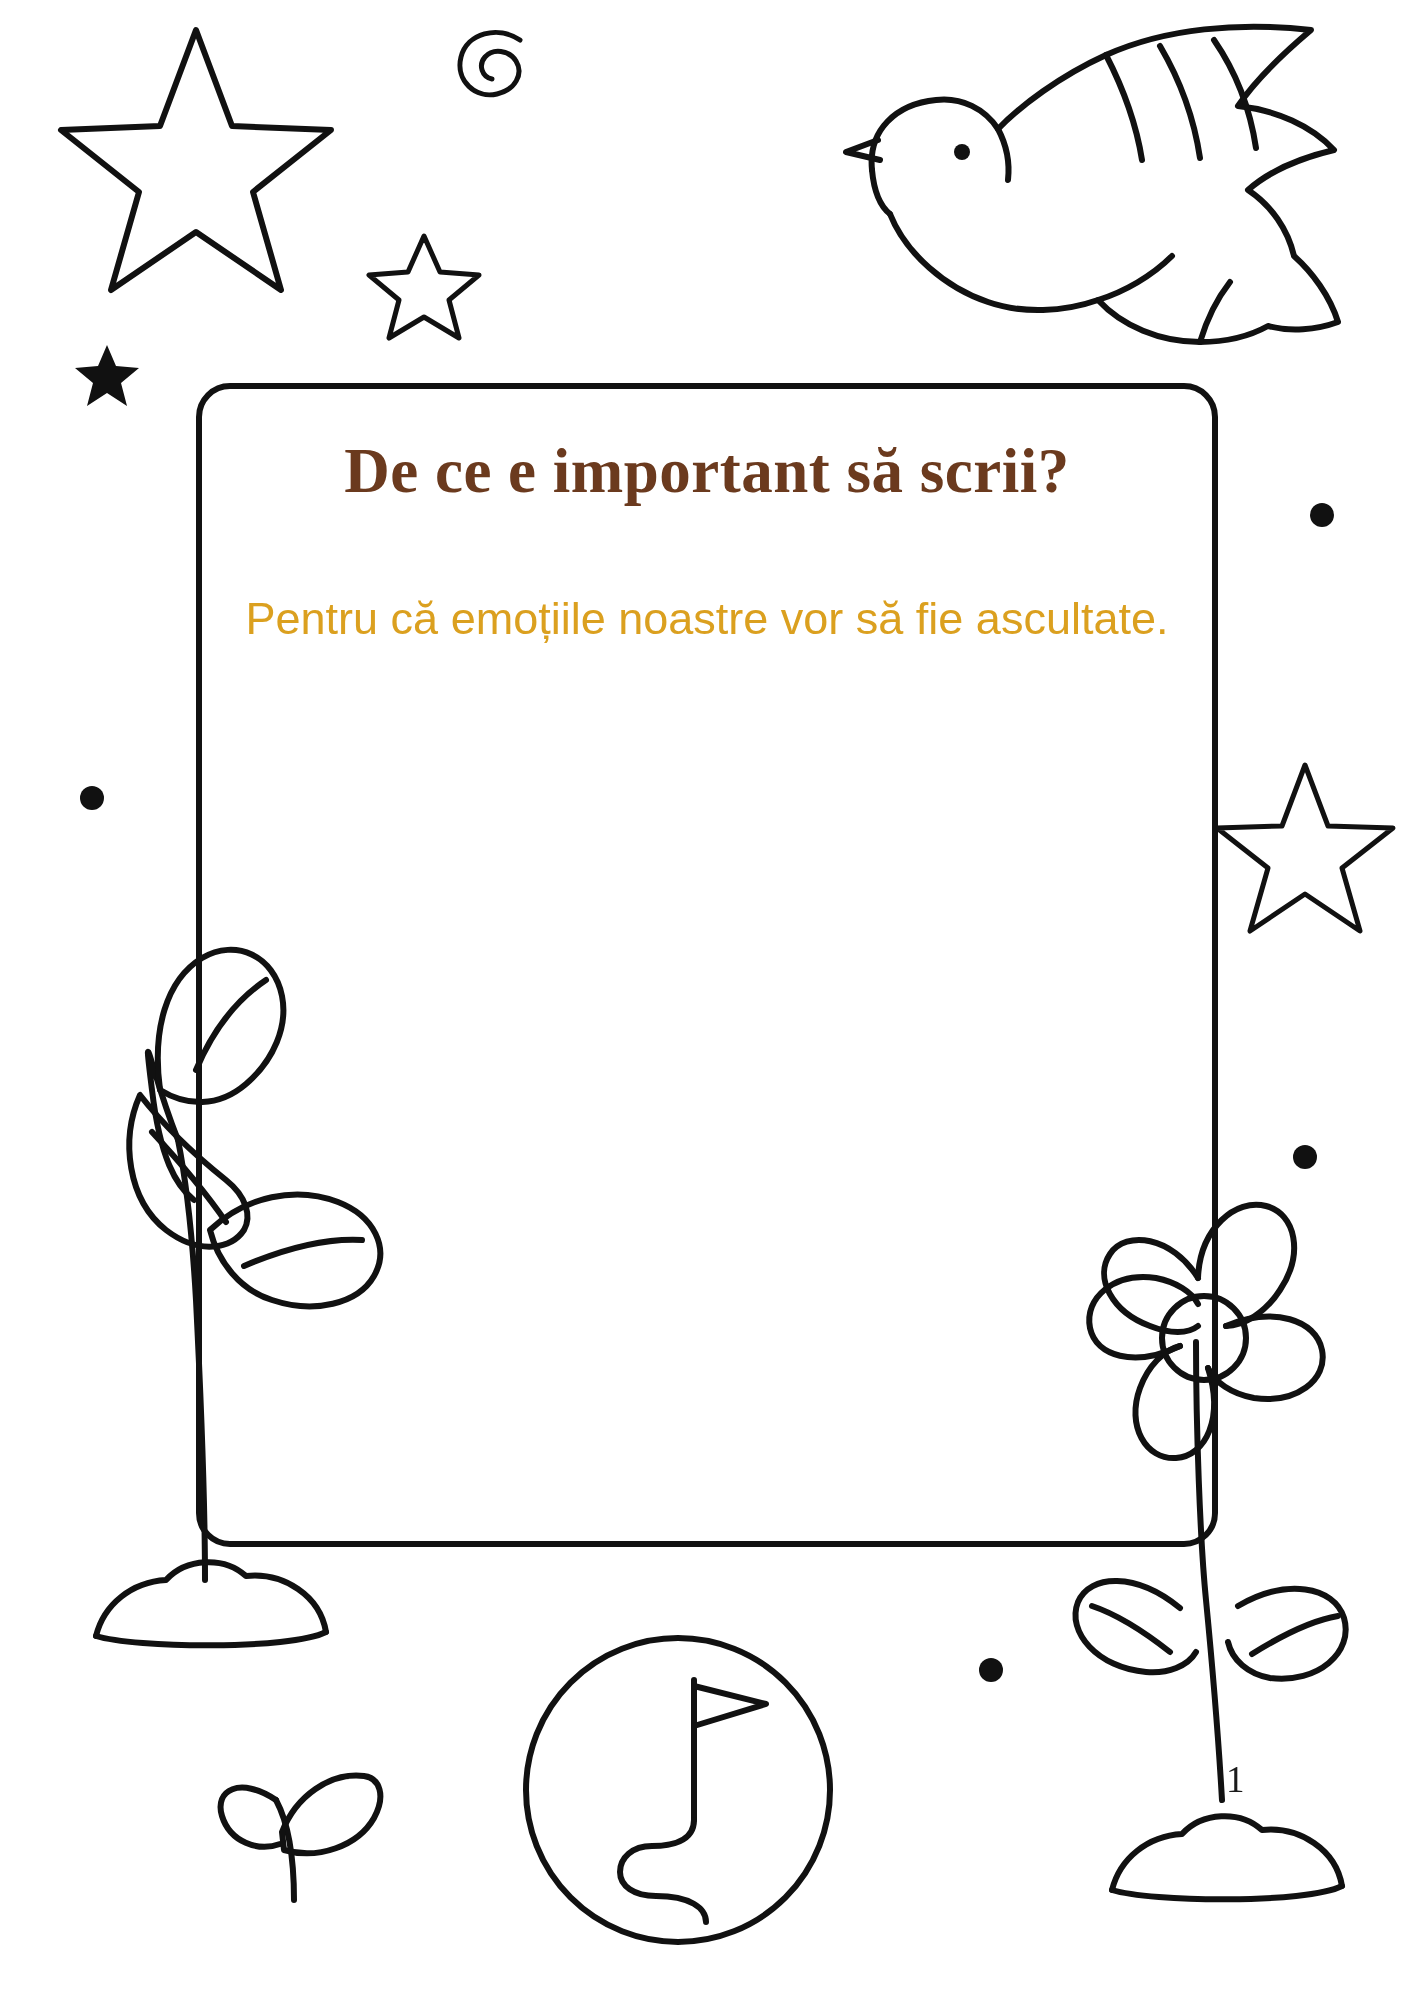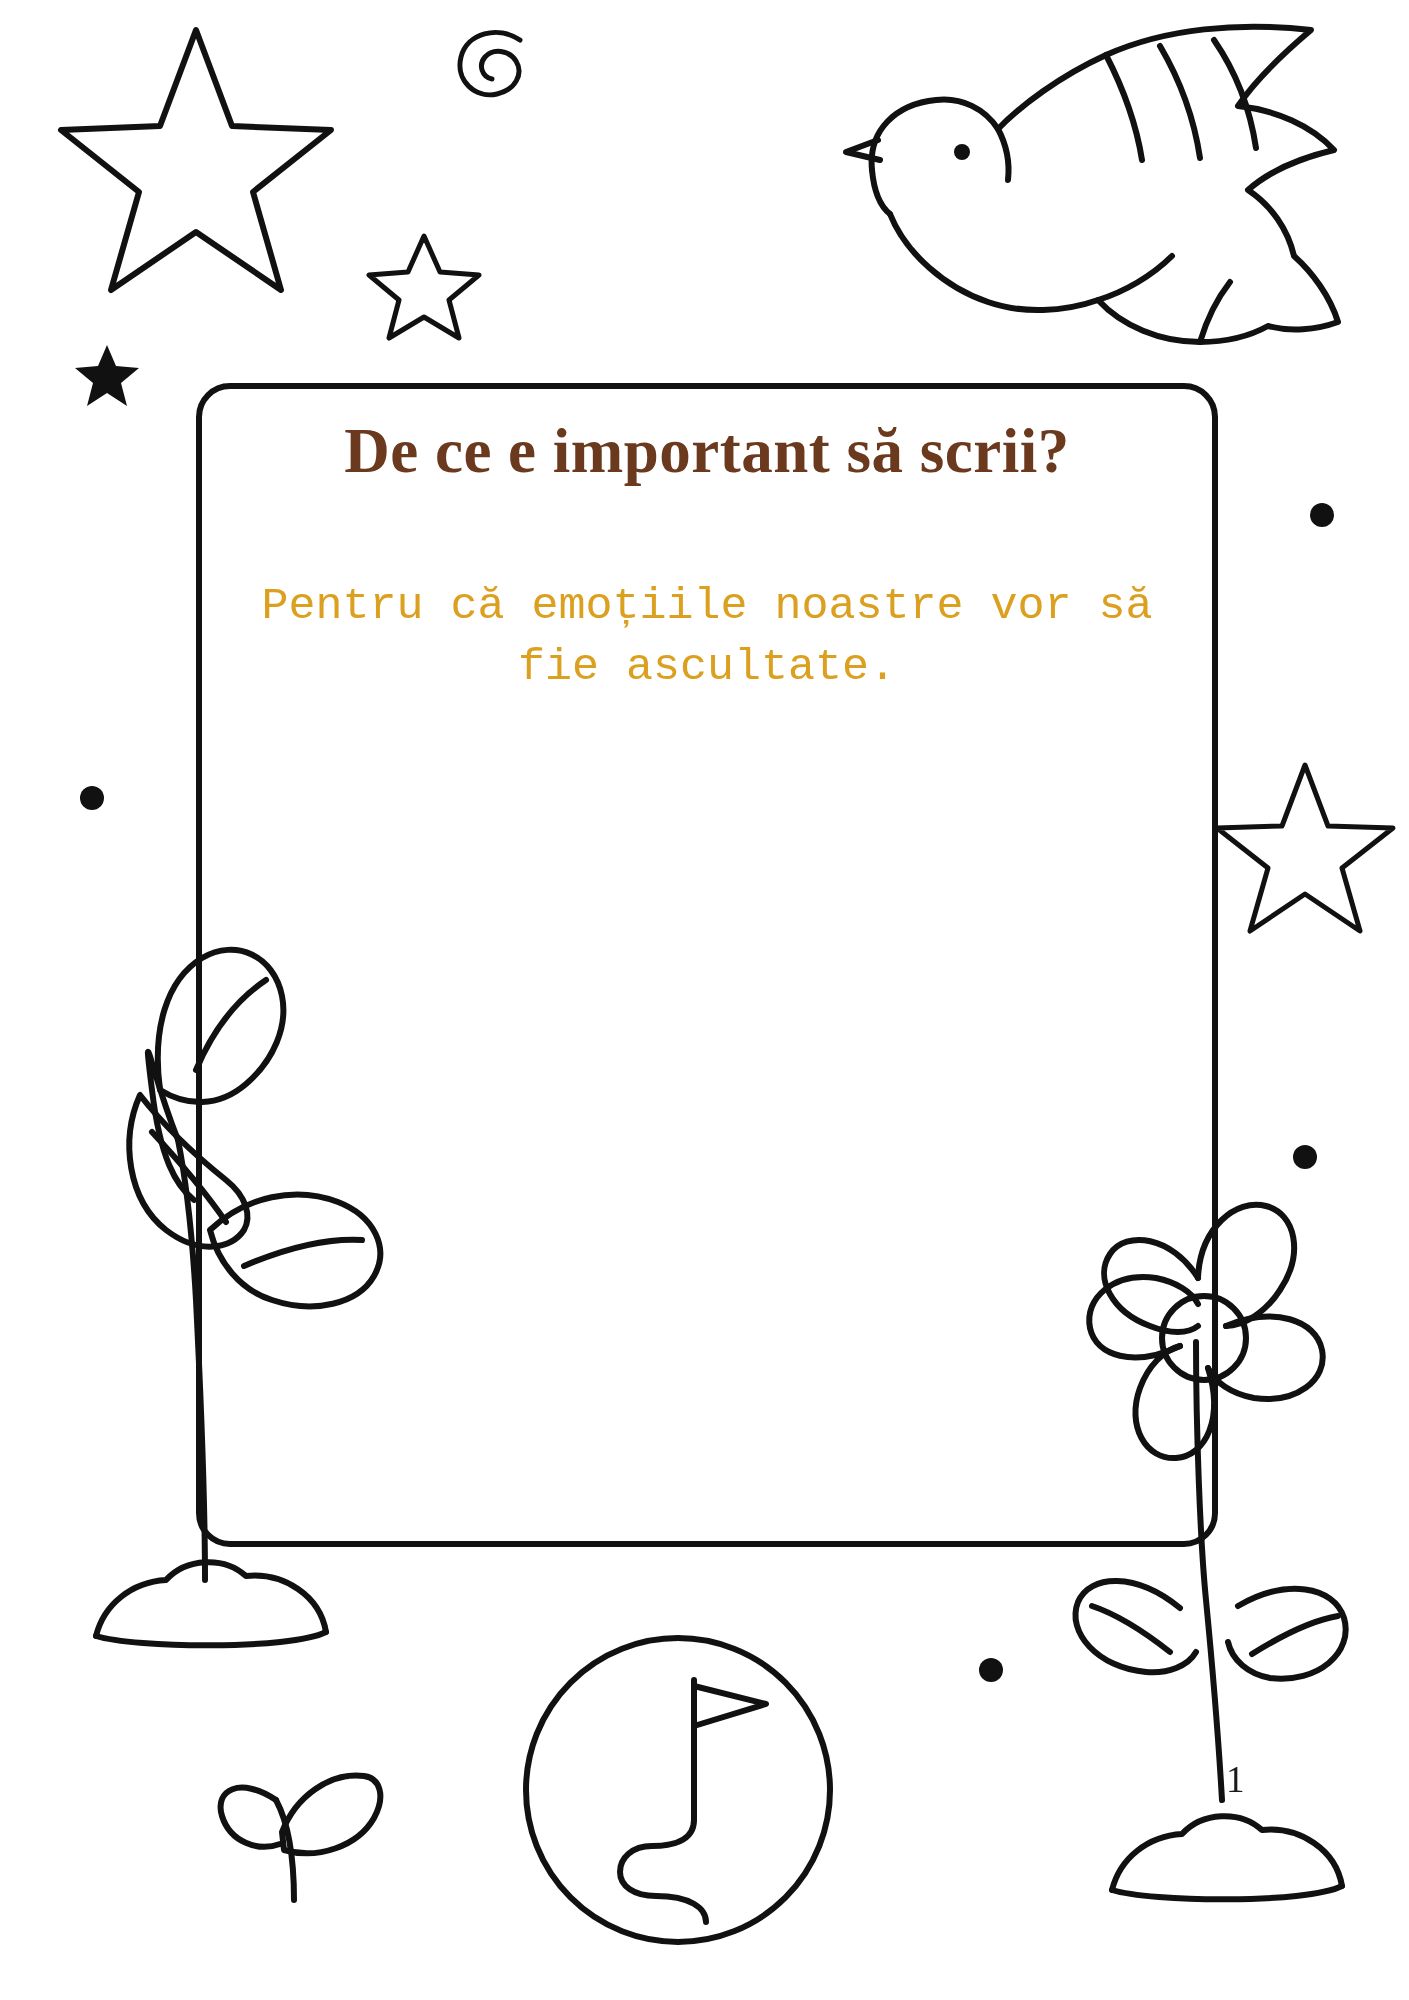--- a/index.html
+++ b/index.html
@@ -44,40 +44,40 @@
     box-sizing: border-box;
   }
 
   .card-inner {
     position: absolute;
     left: 196px;
     top: 383px;
     width: 1022px;
     height: 1164px;
     box-sizing: border-box;
-    padding: 32px 44px 0 44px;
+    padding: 52px 44px 0 44px;
     text-align: center;
   }
 
   .title {
     font-family: "Liberation Serif", serif;
     font-weight: bold;
     font-size: 63px;
     line-height: 1.15;
     color: #6b3a1e;
     letter-spacing: 0.5px;
     margin: 0;
   }
 
   .body-block {
-    font-family: Liberation Mono, monospace;
+    font-family: Liberation Sans, sans-serif;
     font-size: 45px;
     line-height: 1.35;
     color: #dba01f;
-    margin: 12px;
+    margin: 4px;
   }
 
   .gap-1 { height: 78px; }
   .gap-2 { height: 88px; }
   .gap-3 { height: 92px; }
 
   .page-number {
     position: absolute;
     left: 1226px;
     top: 1758px;

